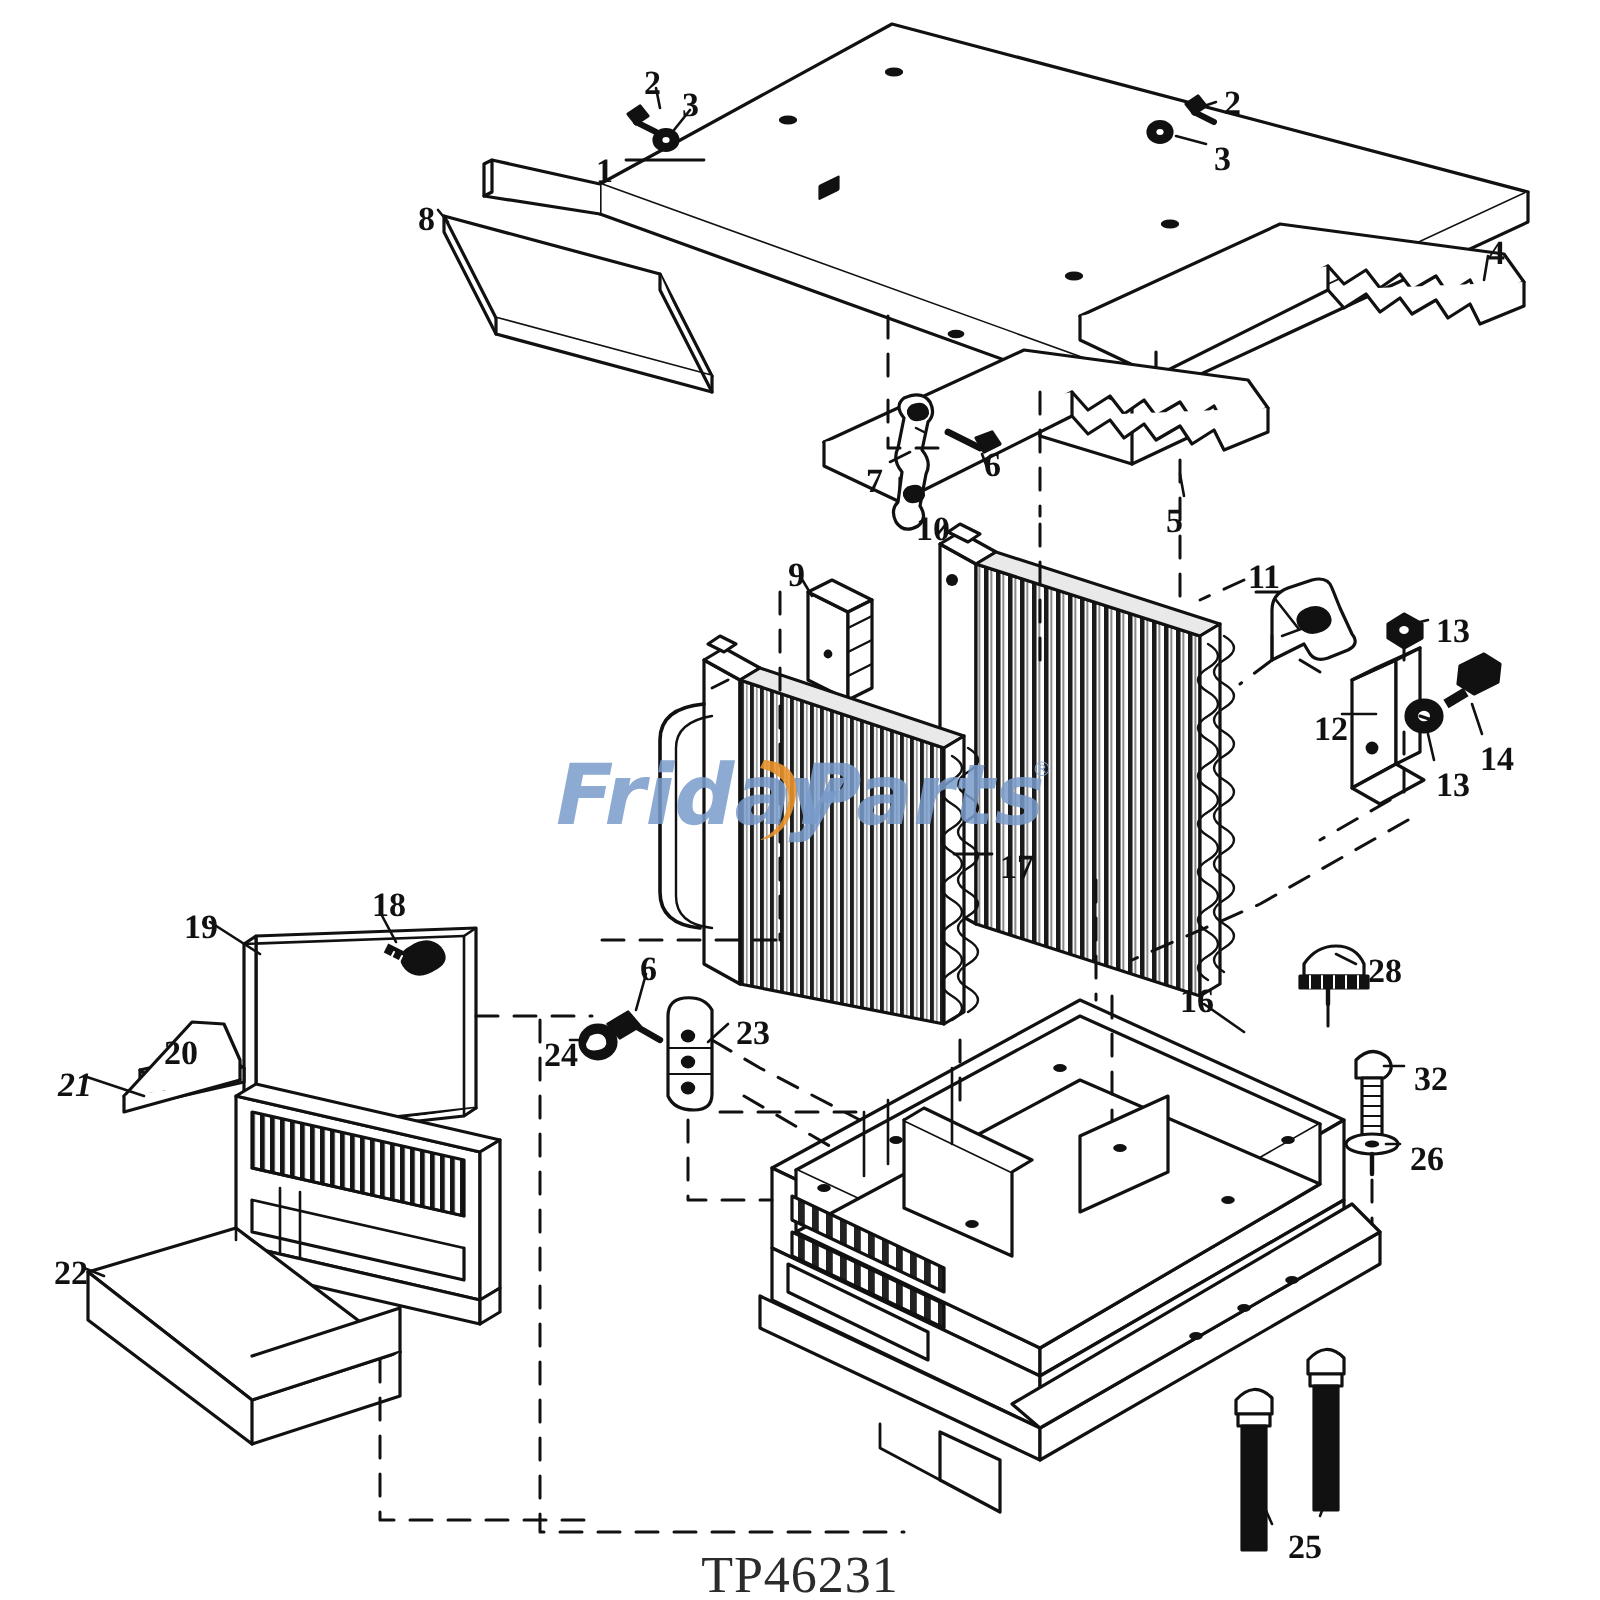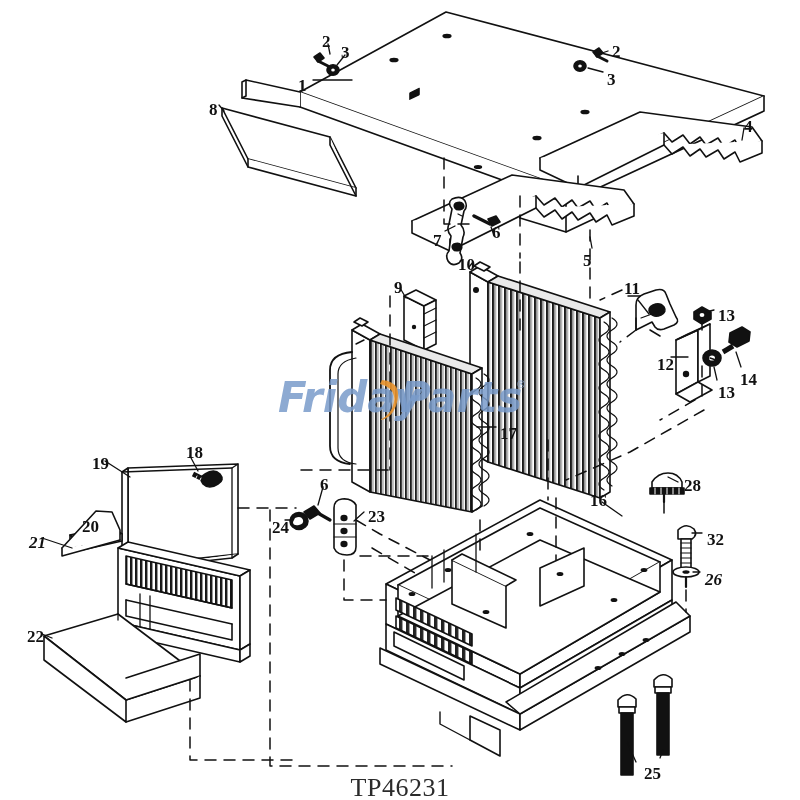--- a/index.html
+++ b/index.html
@@ -451,21 +451,21 @@
       <div class="callout" style="left: 590px; top: 492px;">16</div>
       <div class="callout" style="left: 500px; top: 425px;">17</div>
       <div class="callout" style="left: 186px; top: 444px;">18</div>
       <div class="callout" style="left: 92px; top: 455px;">19</div>
       <div class="callout" style="left: 82px; top: 518px;">20</div>
       <div class="callout" style="left: 29px; top: 534px; font-style: italic;">21</div>
       <div class="callout" style="left: 27px; top: 628px;">22</div>
       <div class="callout" style="left: 368px; top: 508px;">23</div>
       <div class="callout" style="left: 272px; top: 519px;">24</div>
       <div class="callout" style="left: 644px; top: 765px;">25</div>
-      <div class="callout" style="left: 705px; top: 571px; font-style: italic;">26</div>
+      <div class="callout" style="left: 705px; top: 571px;">26</div>
       <div class="callout" style="left: 707px; top: 531px;">32</div>
       <div class="callout" style="left: 684px; top: 477px;">28</div>
       <div class="callout" style="left: 320px; top: 476px;">6</div>
     </div>
 
   <div id="caption">TP46231</div>
 
 </div>
 
 </body></html>

